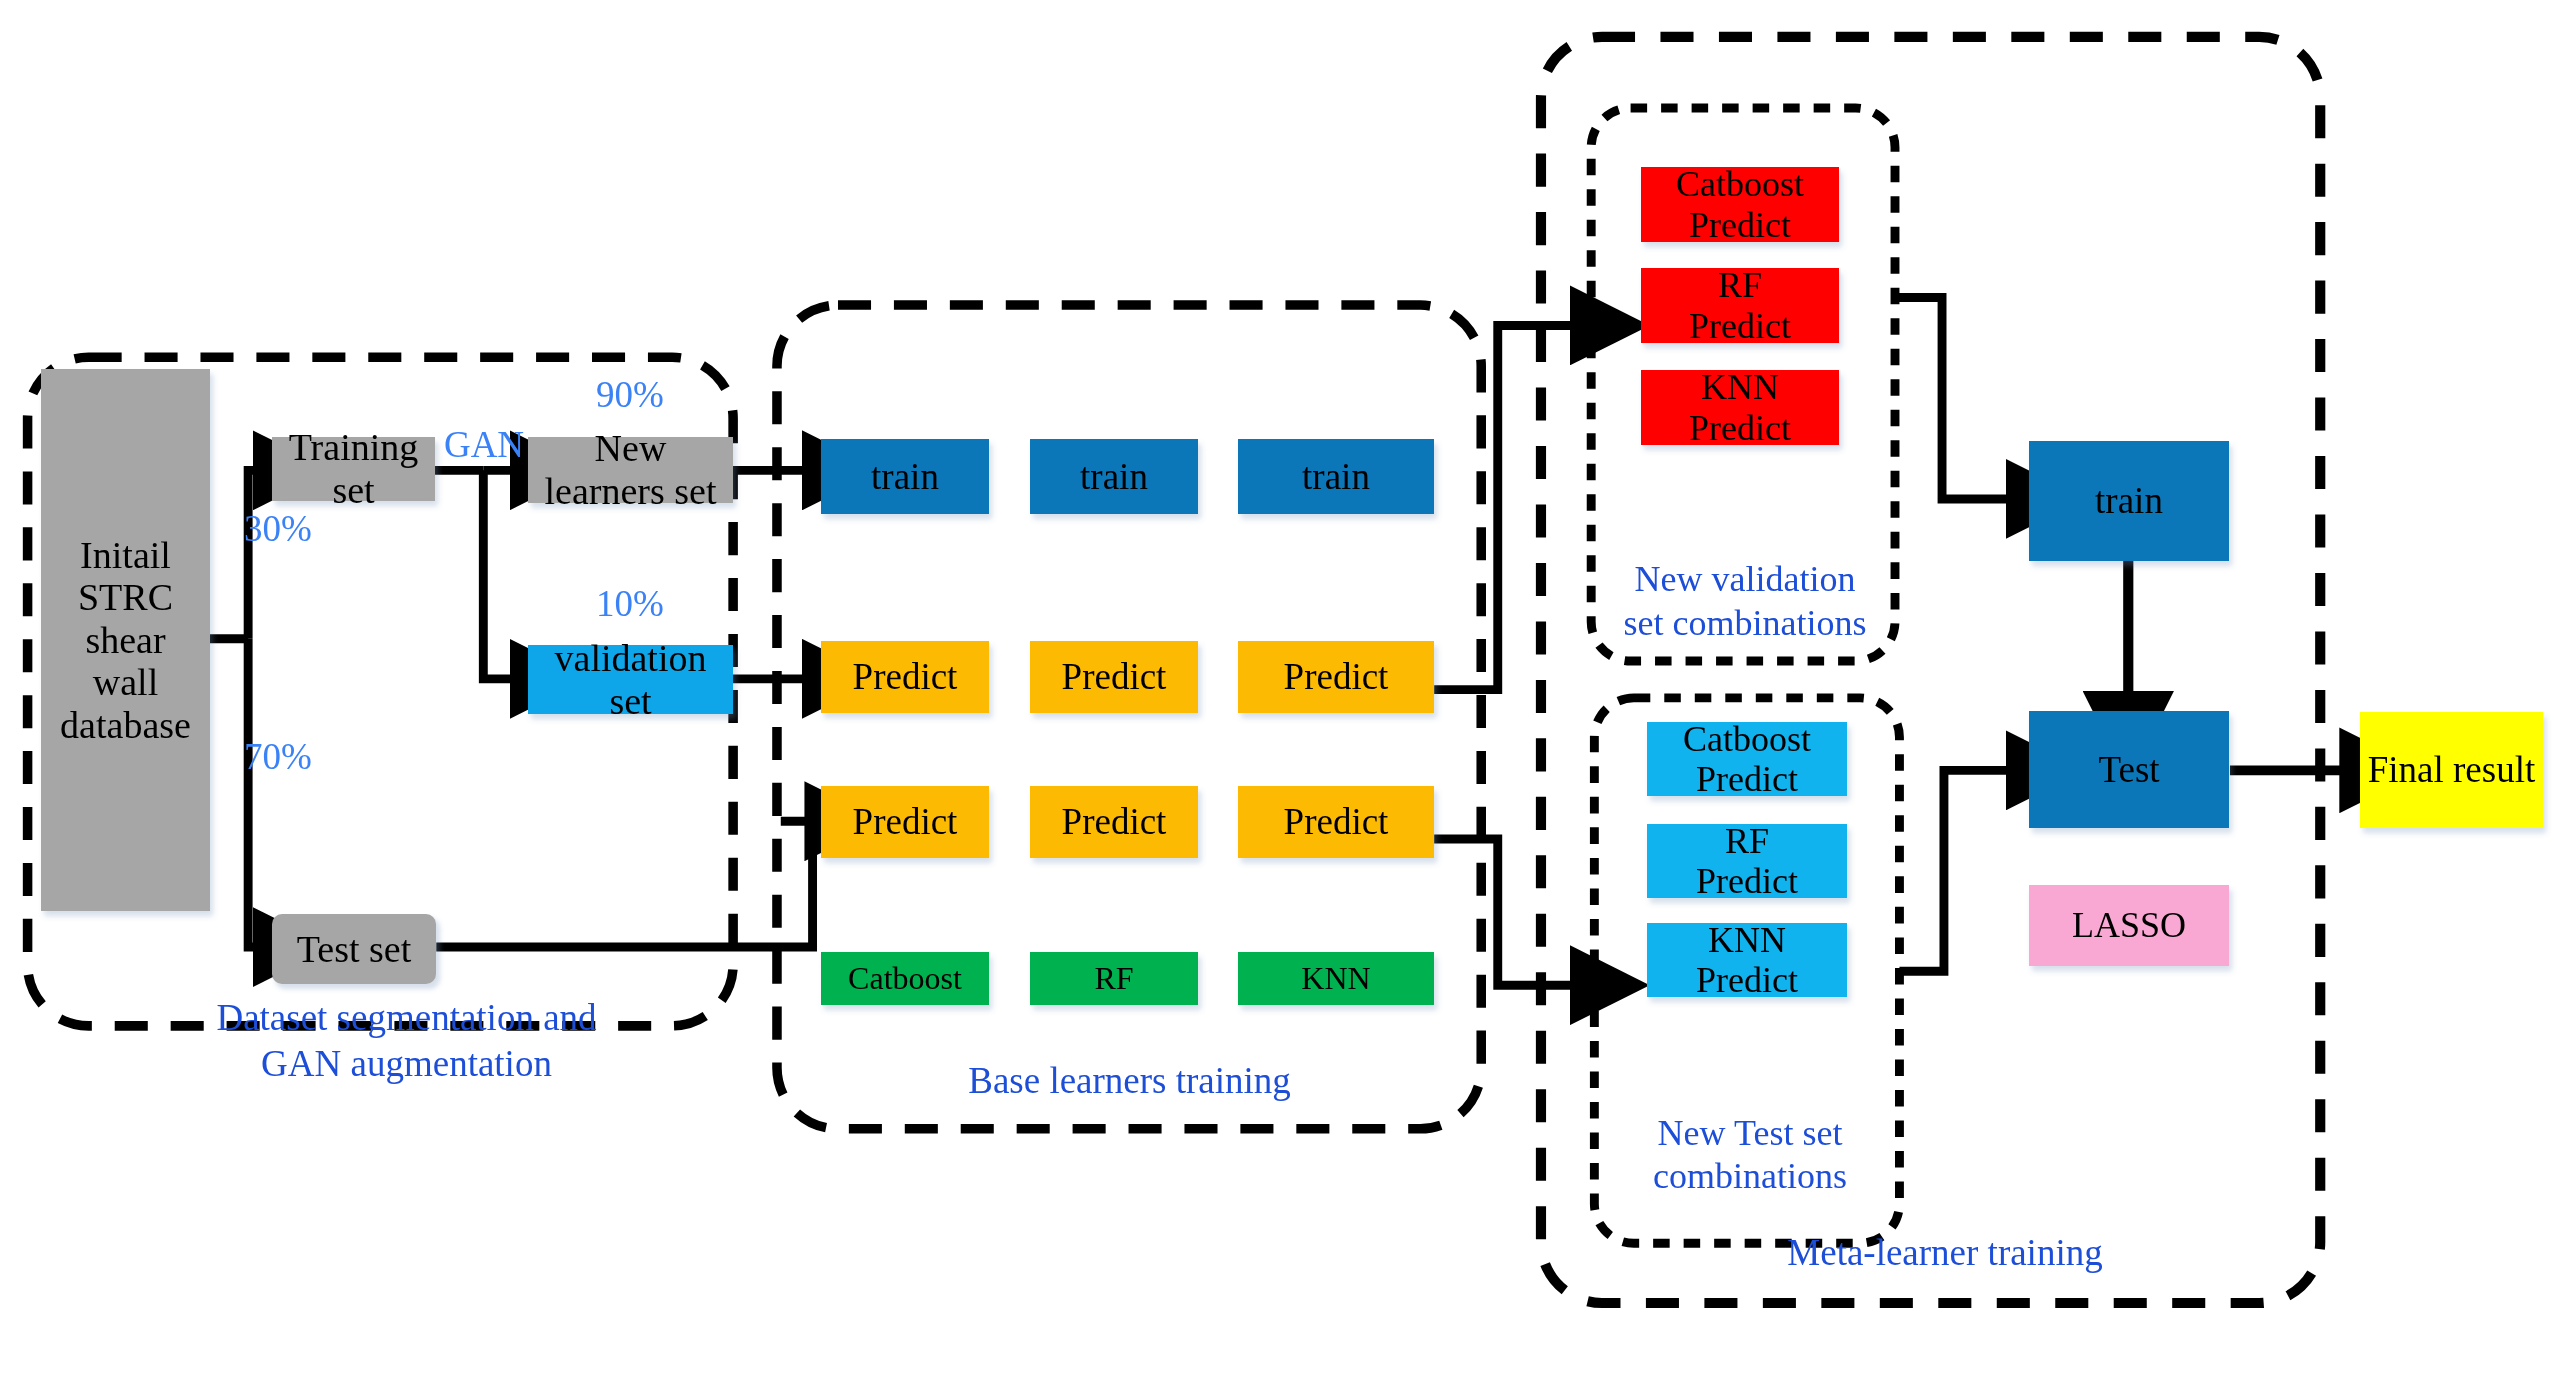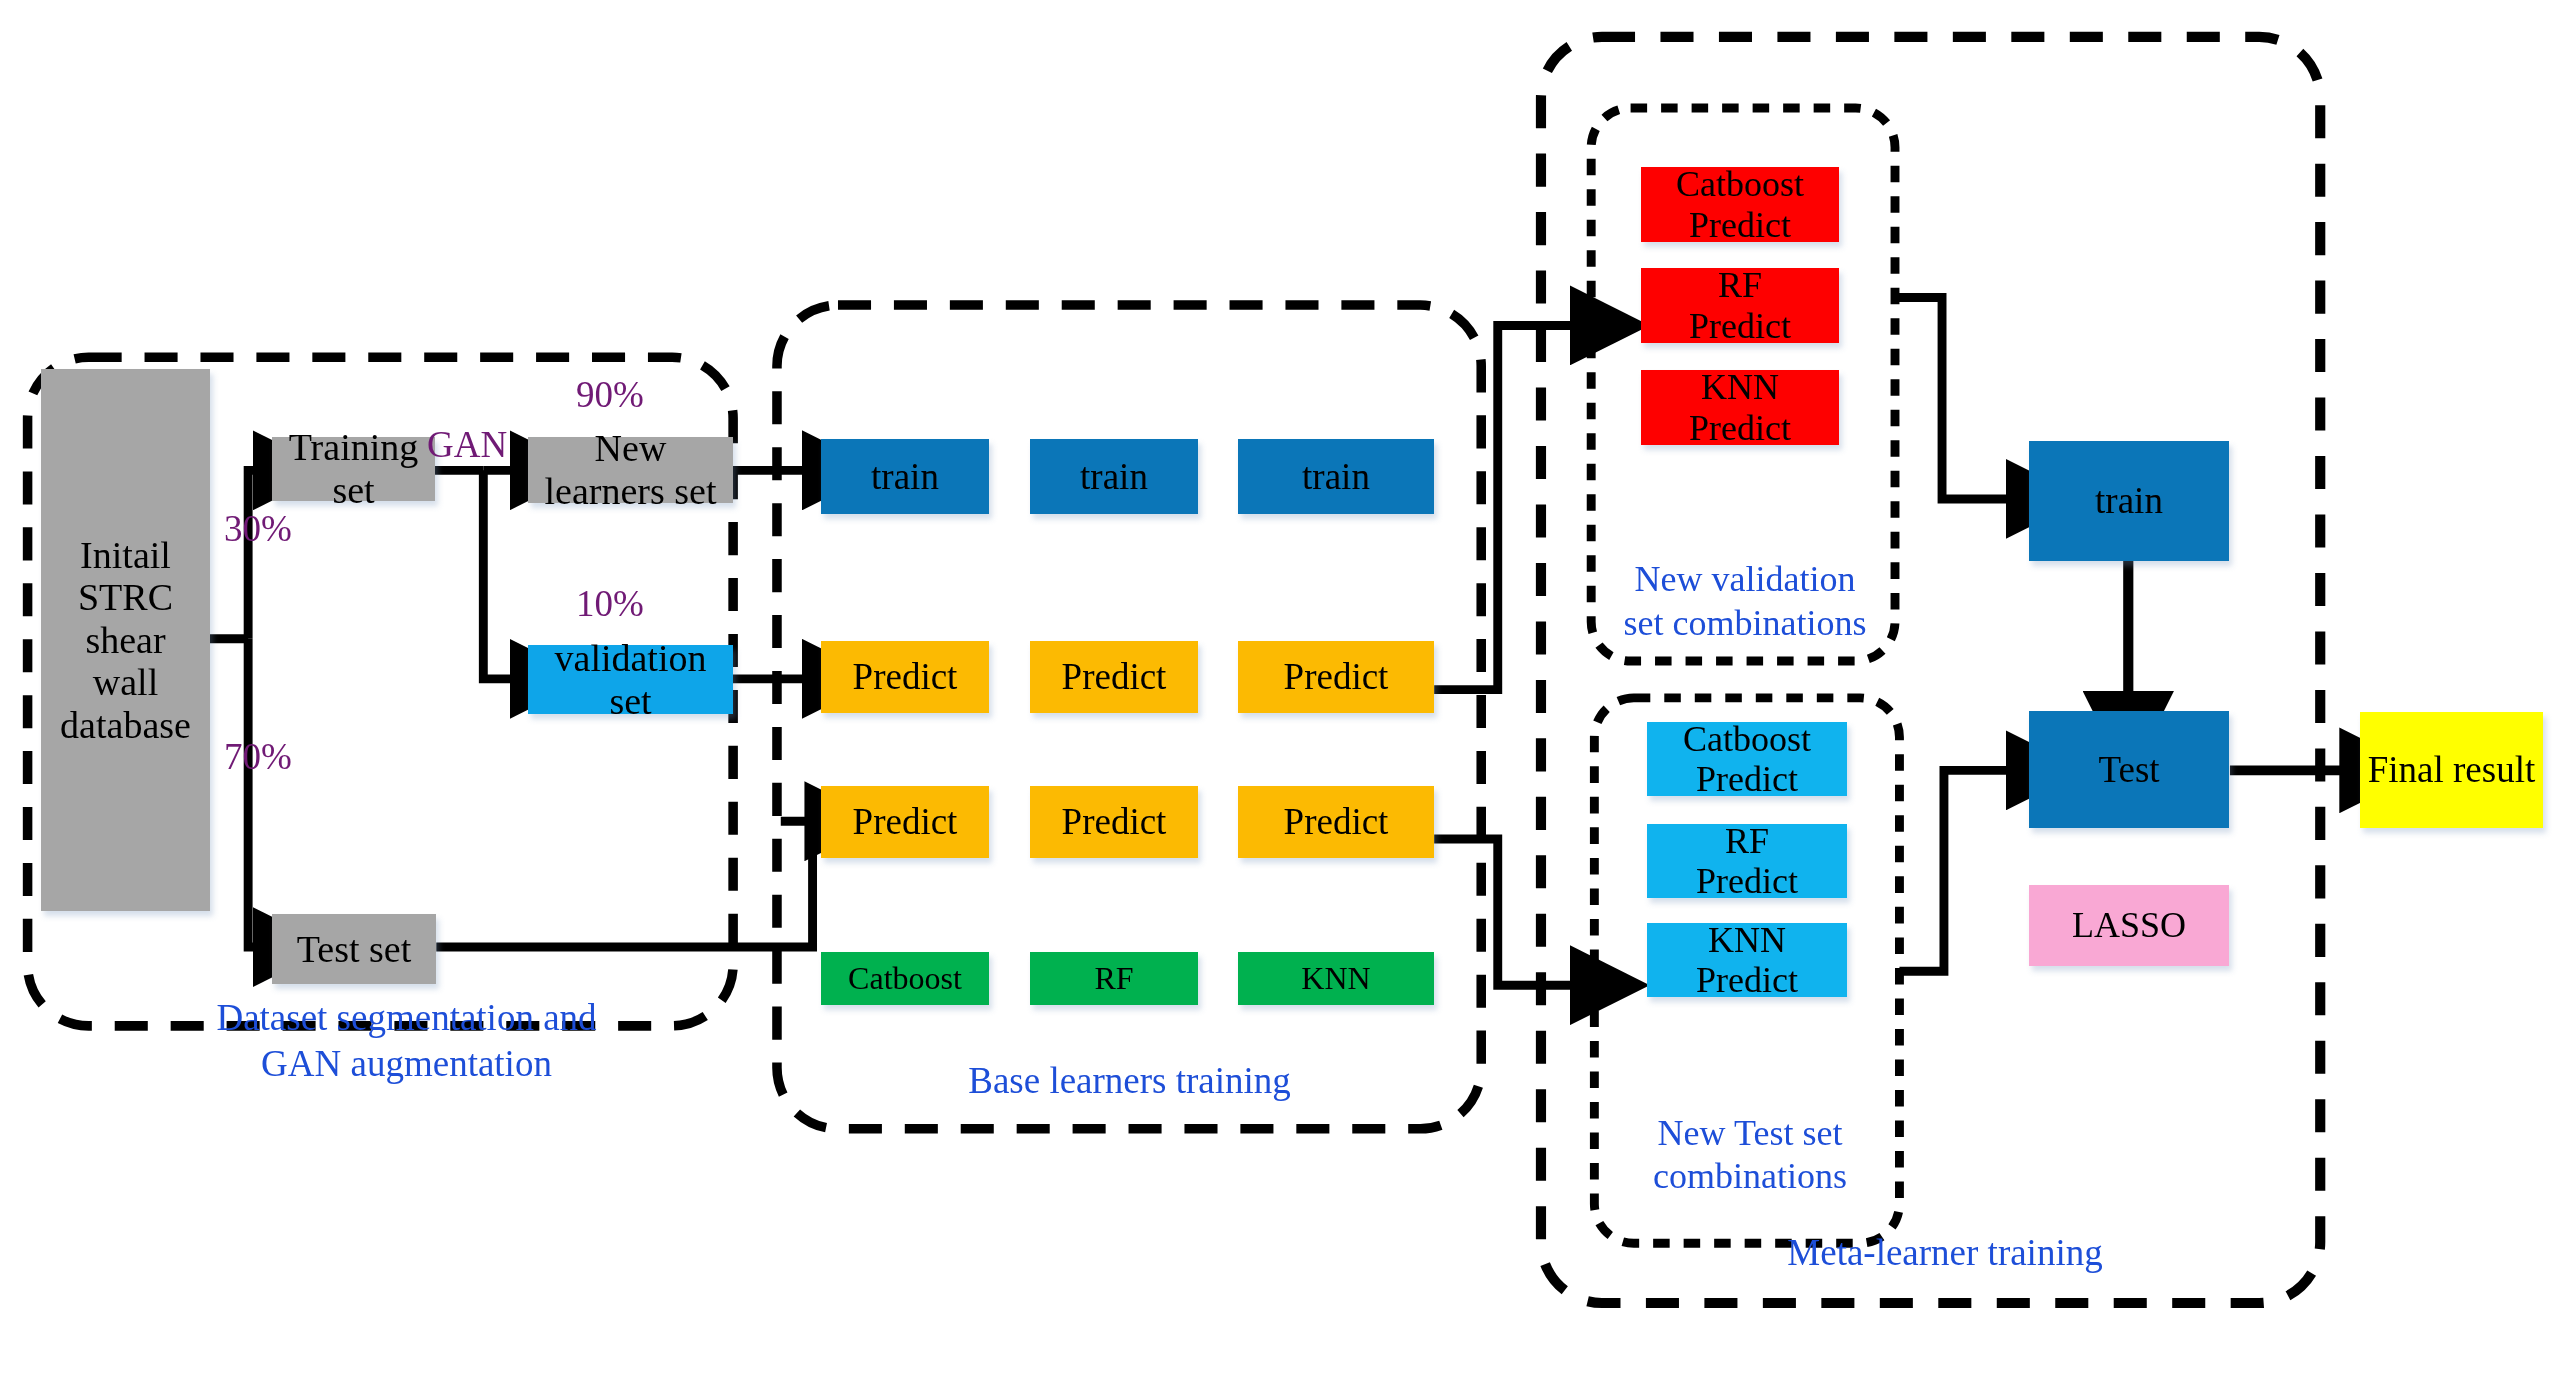--- a/index.html
+++ b/index.html
@@ -28,21 +28,22 @@
     align-items: center;
     justify-content: center;
     text-align: center;
     color: #000;
     line-height: 1.12;
     box-sizing: border-box;
     box-shadow: 3.2px 4.5px 5.7px rgba(120,150,190,0.30);
   }
   .pct {
     position: absolute;
-    color: #701a75;
+    color: #3b82f6;
+    text-align: center;
     line-height: 1.1;
     white-space: pre;
   }
   
   .caption {
     position: absolute;
     text-align: center;
     color: #1d4ed8;
     line-height: 1.16;
     white-space: pre;
@@ -115,21 +116,21 @@
   <div class="nodebox" style="left:528px; top:437px; width:205px; height:66px; background:#a6a6a6; font-size:38px;">
     <span style="white-space:pre-line;">New
 learners set</span>
   </div>
 
   <div class="nodebox" style="left:528px; top:645px; width:205px; height:69px; background:#0ea5e9; font-size:38px;">
     <span style="white-space:pre-line;">validation
 set</span>
   </div>
 
-  <div class="nodebox" style="left:272px; top:914px; width:164px; height:70px; background:#a6a6a6; font-size:38px;">
+  <div class="nodebox" style="left:272px; top:914px; width:164px; height:70px; background:#a6a6a6; font-size:38px;border-radius:10px;">
     <span style="white-space:pre-line;">Test set</span>
   </div>
 
   <div class="pct" style="left:224px; top:509px; width:108px; font-size:37px;">30%</div>
   <div class="pct" style="left:224px; top:737px; width:108px; font-size:37px;">70%</div>
   <div class="pct" style="left:427px; top:425px; width:114px; font-size:37px;">GAN</div>
   <div class="pct" style="left:576px; top:375px; width:108px; font-size:37px;">90%</div>
   <div class="pct" style="left:576px; top:584px; width:108px; font-size:37px;">10%</div>
 
   <div class="caption" style="left:184px; top:997px; width:445px; font-size:37px;">Dataset segmentation and</div>

